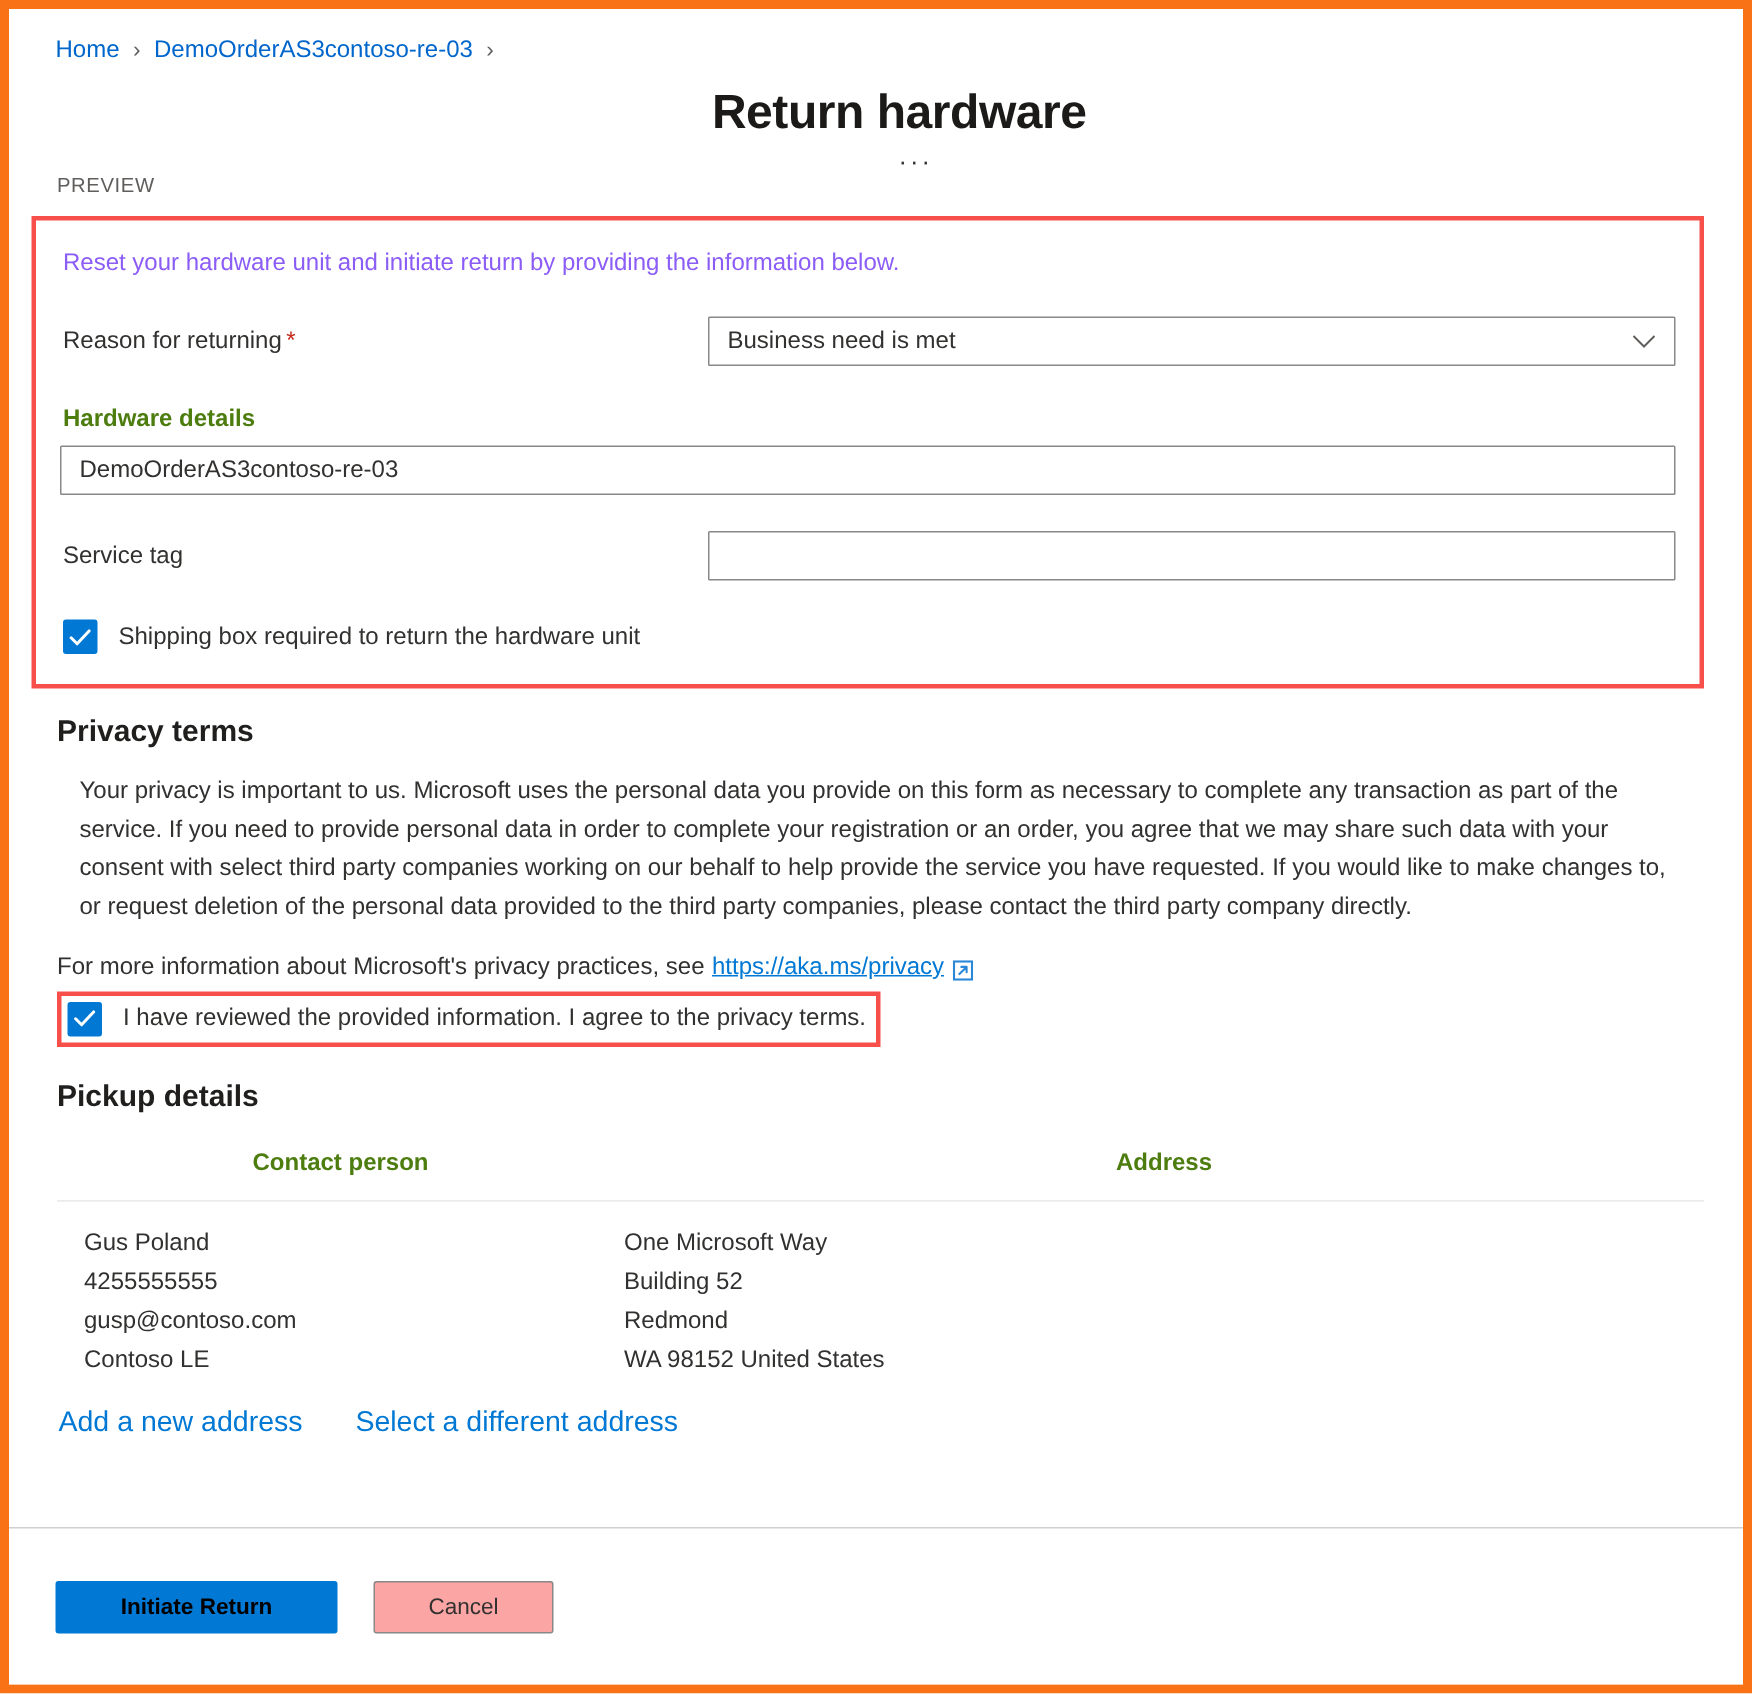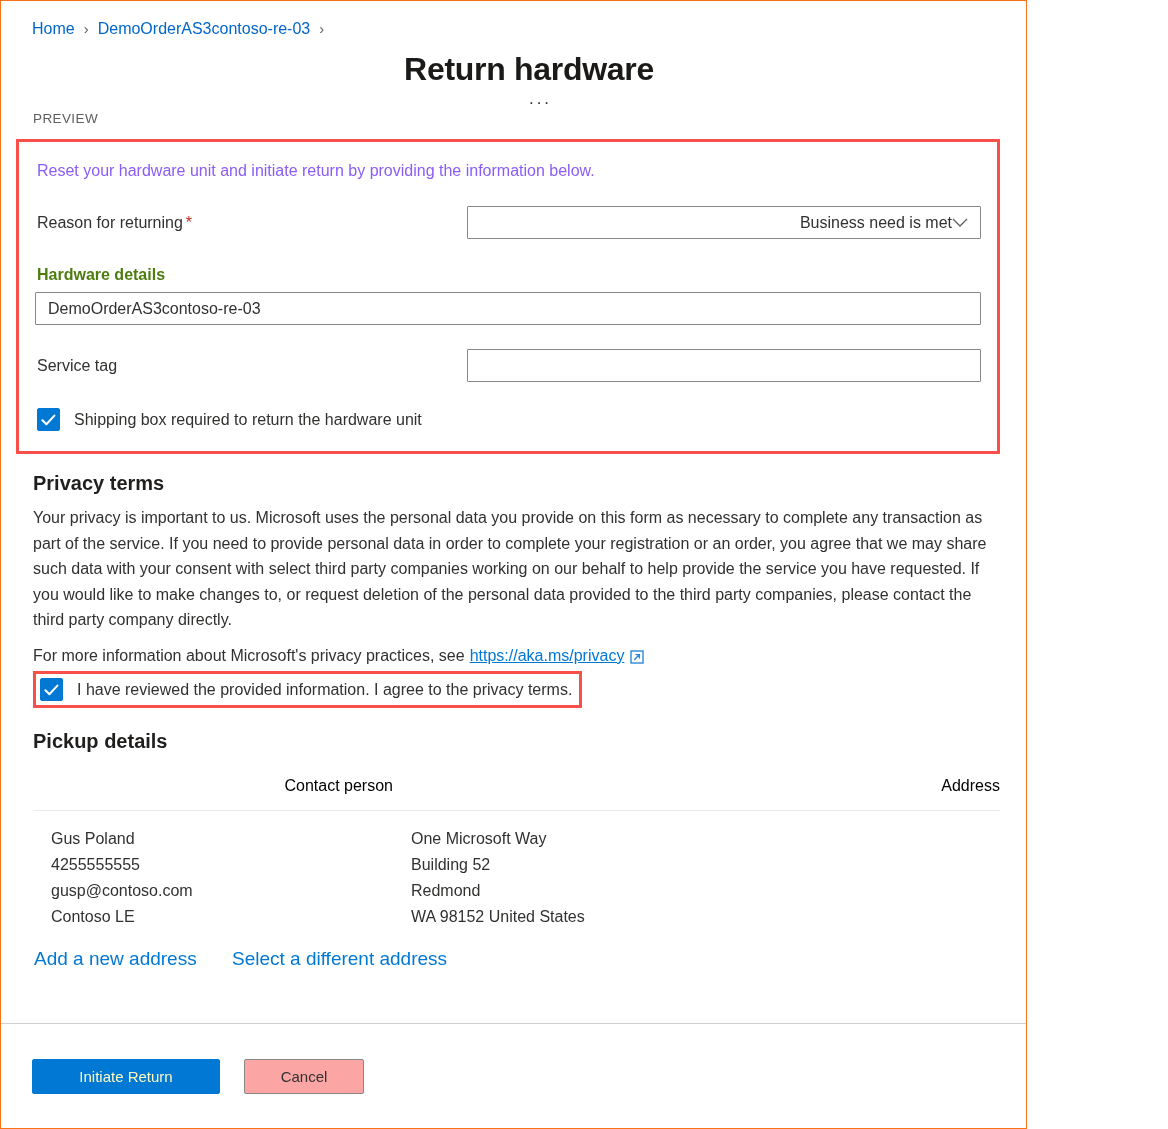--- a/index.html
+++ b/index.html
@@ -8,24 +8,24 @@
     padding: 0;
     background: #ffffff;
   }
   body {
     font-family: "Liberation Sans", sans-serif;
     color: #323130;
     -webkit-font-smoothing: antialiased;
   }
   #page {
     position: relative;
-    width: 1027px;
+    width: 1168px;
     height: 1129px;
     background: #ffffff;
-    border: 1px solid #f97316;
+    border: 6px solid #f97316;
     overflow: hidden;
   }
 
   
   .breadcrumb {
     display: flex;
     align-items: center;
     padding: 18px 0 0 31px;
     font-size: 16px;
     line-height: 20px;
@@ -115,21 +115,21 @@
     background: #ffffff;
     font-family: "Liberation Sans", sans-serif;
     font-size: 16px;
     color: #323130;
     padding: 0 12px;
     border-radius: 1px;
     display: flex;
     align-items: center;
   }
   .azure-select {
-    justify-content: flex-end;
+    justify-content: space-between;
     cursor: pointer;
   }
   .chev {
     color: #605e5c;
     display: flex;
     align-items: center;
   }
 
   .section-head {
     font-size: 16px;
@@ -171,21 +171,21 @@
   .h2 {
     font-size: 20px;
     font-weight: 700;
     color: #201f1e;
     margin: 0 0 10px 0;
   }
   .para {
     font-size: 16px;
     line-height: 25.5px;
     color: #323130;
-    margin: 0;
+    margin: 15px;
     max-width: 1084px;
   }
   .more-line {
     font-size: 16px;
     line-height: 25.5px;
     color: #323130;
     margin-top: 10px;
     display: flex;
     align-items: center;
     flex-wrap: wrap;
@@ -211,24 +211,24 @@
     padding: 4px 7px 4px 4px;
     margin-top: 3px;
     text-align: center;
   }
   .consent-box .cbrow { margin-top: 0; padding-left: 0; }
 
   
   .pickup-wrap { padding: 22px 26px 0 32px; }
   .ptable { width: 100%; border-collapse: collapse; }
   .ptable th {
-    text-align: right;
-    font-size: 16px;
-    font-weight: 400;
-    color: #000000;
+    text-align: center;
+    font-size: 16px;
+    font-weight: 700;
+    color: #4d7c0f;
     padding: 14px 0 15px 18px;
     border-bottom: 1px solid #edebe9;
   }
   .ptable td {
     vertical-align: top;
     font-size: 16px;
     color: #323130;
     line-height: 26px;
     padding: 15px 0 0 18px;
   }
@@ -253,25 +253,25 @@
     bottom: 0;
     height: 105px;
     border-top: 1px solid #d2d0ce;
     background: #ffffff;
     display: flex;
     align-items: center;
     padding-left: 31px;
   }
   .btn-primary {
     background: #0078d4;
-    color: #fef9c3;
+    color: #000000;
     border: 1px solid #0078d4;
     font-family: "Liberation Sans", sans-serif;
     font-size: 15px;
-    font-weight: 400;
+    font-weight: 700;
     height: 35px;
     min-width: 188px;
     padding: 0 8px;
     border-radius: 2px;
     cursor: pointer;
   }
   .btn-default {
     background: #fca5a5;
     color: #323130;
     border: 1px solid #8a8886;

